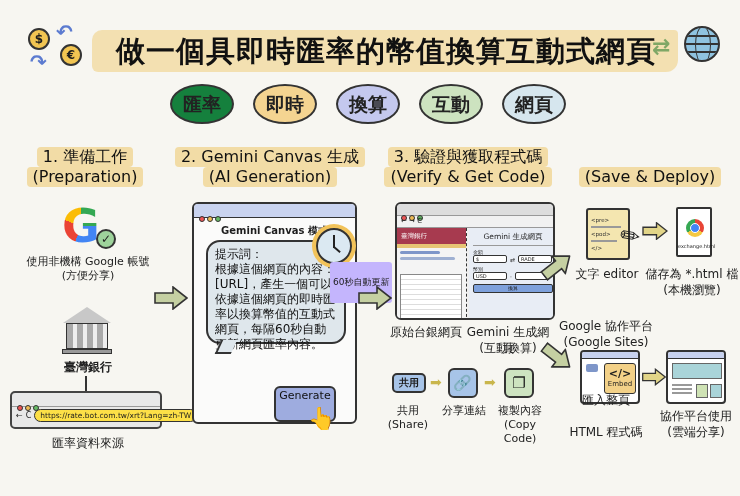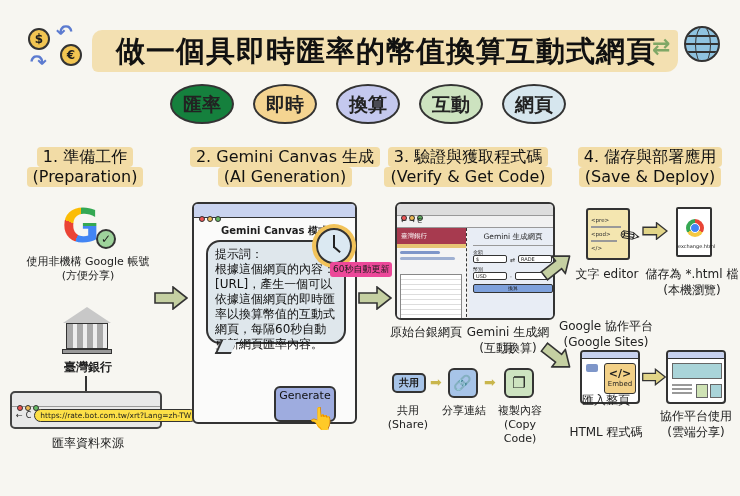--- a/index.html
+++ b/index.html
@@ -99,22 +99,22 @@
     background: #9eacdf; border: 2px solid #333; border-radius: 6px;
     font-size: 11px; text-align: center; line-height: 16px; color: #111;
   }
   .clock {
     left: 316px; top: 228px; width: 36px; height: 36px; border-radius: 50%;
     background: #dbe9f2; border: 2px solid #333; box-shadow: 0 0 0 4px #f2c35a;
   }
   .clock::before { content: ""; position: absolute; left: 15px; top: 5px; width: 2px; height: 13px; background: #222; }
   .clock::after { content: ""; position: absolute; left: 16px; top: 16px; width: 8px; height: 2px; background: #222; transform: rotate(40deg); transform-origin: left; }
   .timer-badge {
-    left: 330px; top: 262px; background: #ec4899; border-radius: 3px;
-    font-size: 9px; padding: 1px 3px; white-space: nowrap;
+    left: 330px; top: 262px; background: #c4b5fd; border-radius: 3px;
+    font-size: 9px; padding: 14px 3px; white-space: nowrap;
   }
   .hand { left: 308px; top: 406px; font-size: 22px; }
 
   
   .browser-m {
     left: 395px; top: 202px; width: 160px; height: 118px;
     border: 2px solid #333; border-radius: 6px; background: #eee;
     overflow: hidden;
   }
   .bm-tabbar { height: 12px; background: #ddd; border-bottom: 1px solid #999; padding: 2px 0 0 4px; }
@@ -182,30 +182,30 @@
 <div class="abs tag" style="left:170px;background:#15803d;">匯率</div>
 <div class="abs tag" style="left:253px;background:#f4d491;">即時</div>
 <div class="abs tag" style="left:336px;background:#c4c8ee;">換算</div>
 <div class="abs tag" style="left:419px;background:#cde3c0;">互動</div>
 <div class="abs tag" style="left:502px;background:#d6e6ee;">網頁</div>
 
 <div class="abs step-head" style="left:20px;width:130px;">
   <span class="hl">1. 準備工作</span><br>
   <span class="hl">(Preparation)</span>
 </div>
-<div class="abs step-head" style="left:185px;width:200px;">
+<div class="abs step-head" style="left:170px;width:200px;">
   <span class="hl">2. Gemini Canvas 生成</span><br>
   <span class="hl">(AI Generation)</span>
 </div>
 <div class="abs step-head" style="left:378px;width:180px;">
   <span class="hl">3. 驗證與獲取程式碼</span><br>
   <span class="hl">(Verify &amp; Get Code)</span>
 </div>
 <div class="abs step-head" style="left:570px;width:160px;">
-  <span class="hl">4. 儲存與部署應用</span><br>
+  <br>
   <span class="hl">(Save &amp; Deploy)</span>
 </div>
 
 <div class="abs" style="left:0;top:195px;width:175px;height:260px;">
   <div class="abs g-logo" style="left:62px;top:8px;background:conic-gradient(from 200deg,#ea4335 0 90deg,#fbbc05 90deg 160deg,#34a853 160deg 250deg,#4285f4 250deg 360deg);-webkit-background-clip:text;background-clip:text;color:transparent;">G</div>
   <div class="abs check" style="left:96px;top:34px;">✓</div>
   <div class="abs cap" style="left:8px;top:60px;width:160px;">使用非機構 Google 帳號</div>
   <div class="abs cap" style="left:8px;top:74px;width:160px;">(方便分享)</div>
 
   <div class="abs" style="left:62px;top:112px;width:50px;">

